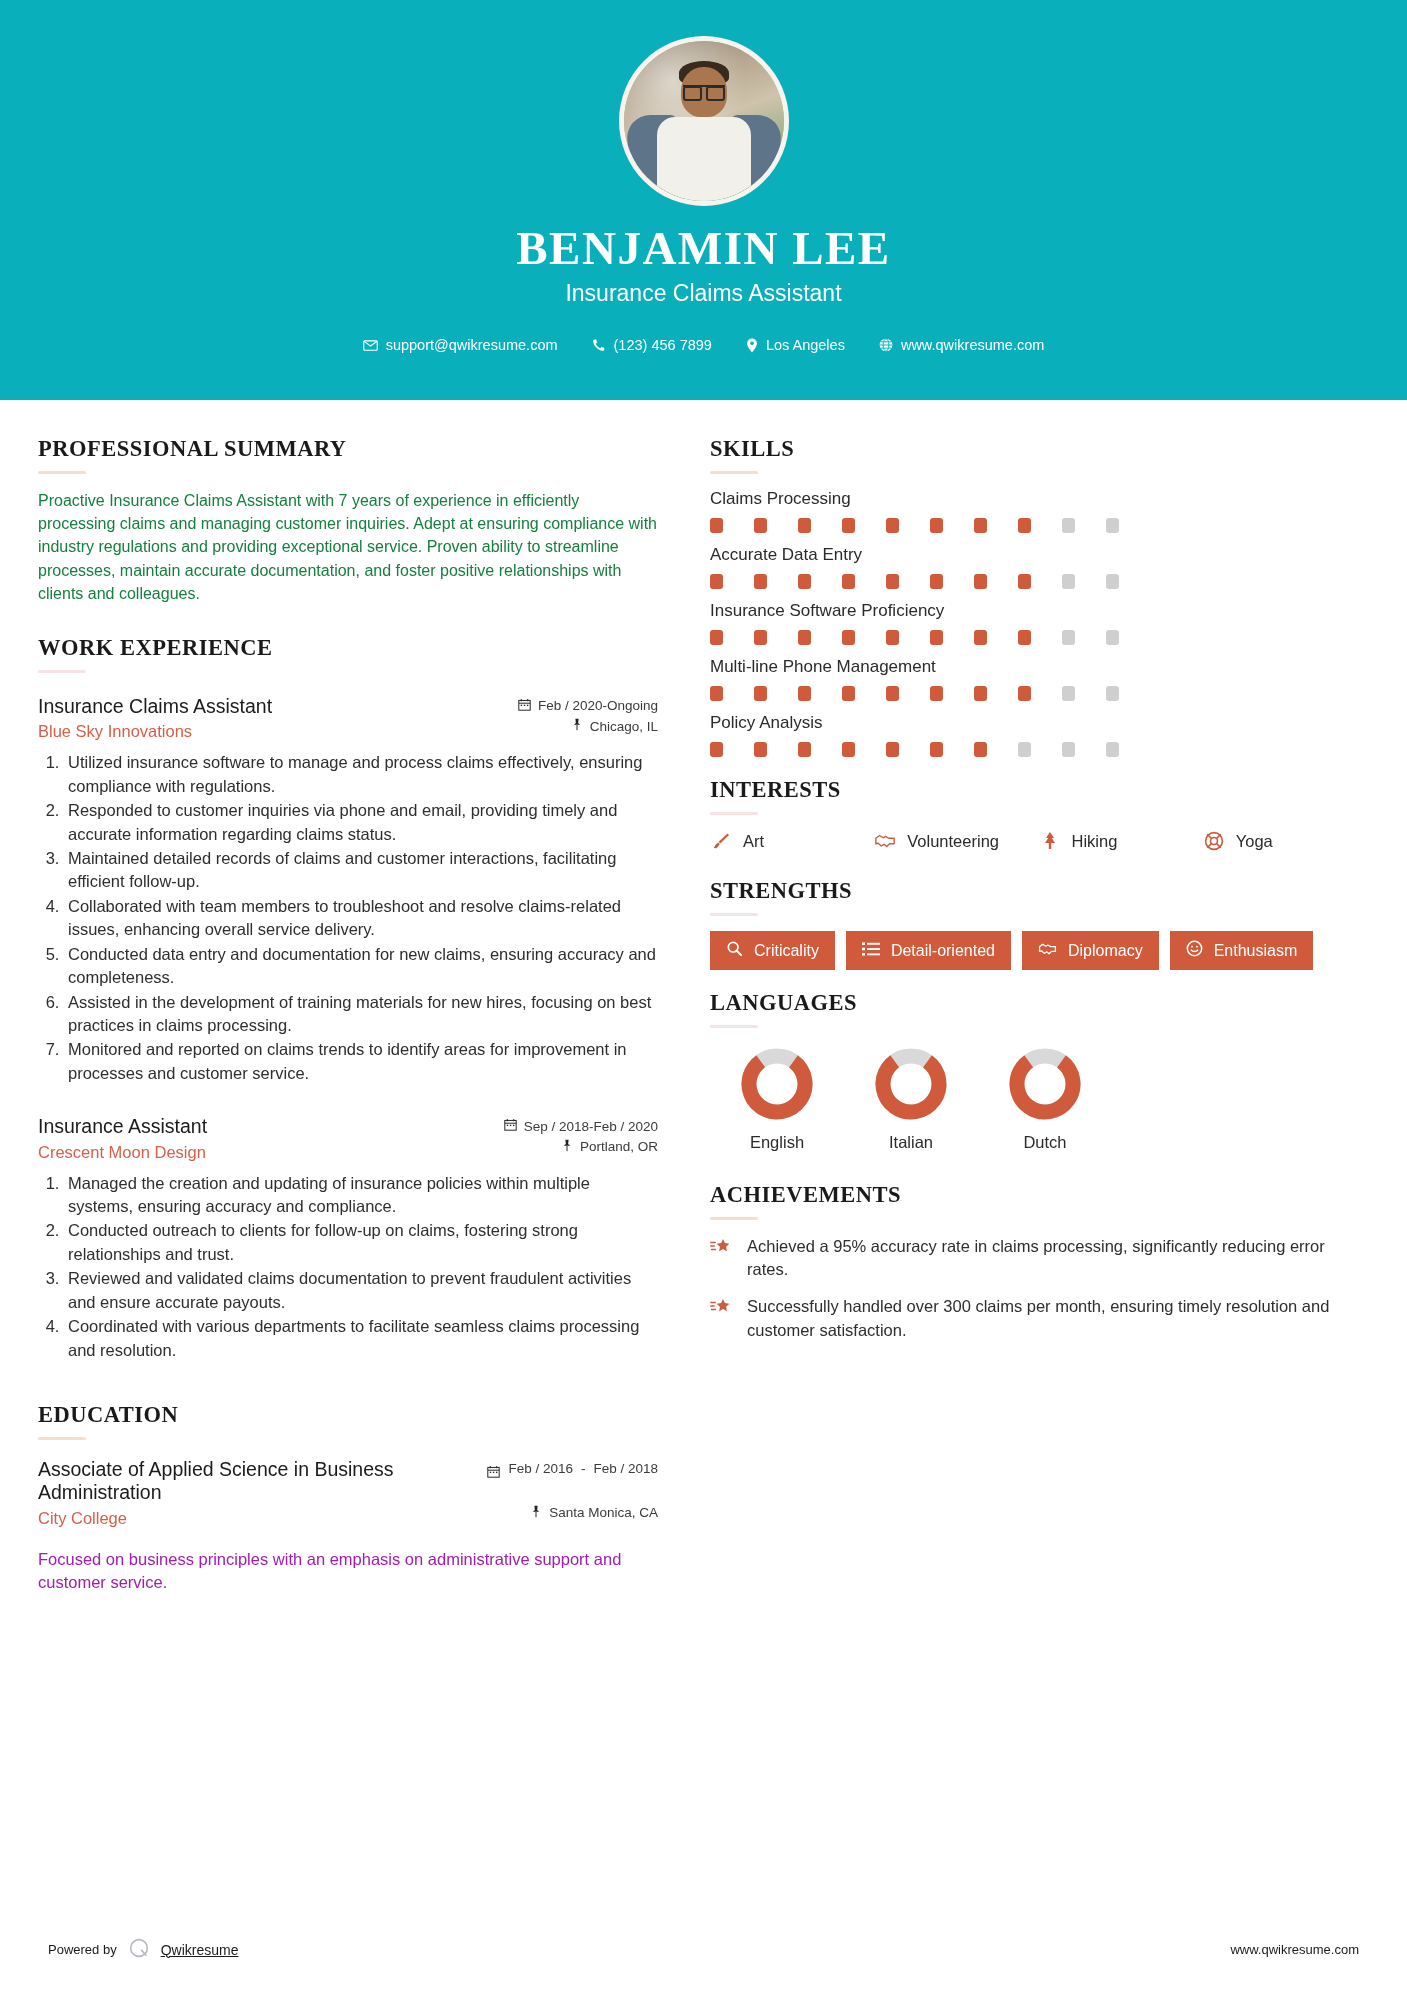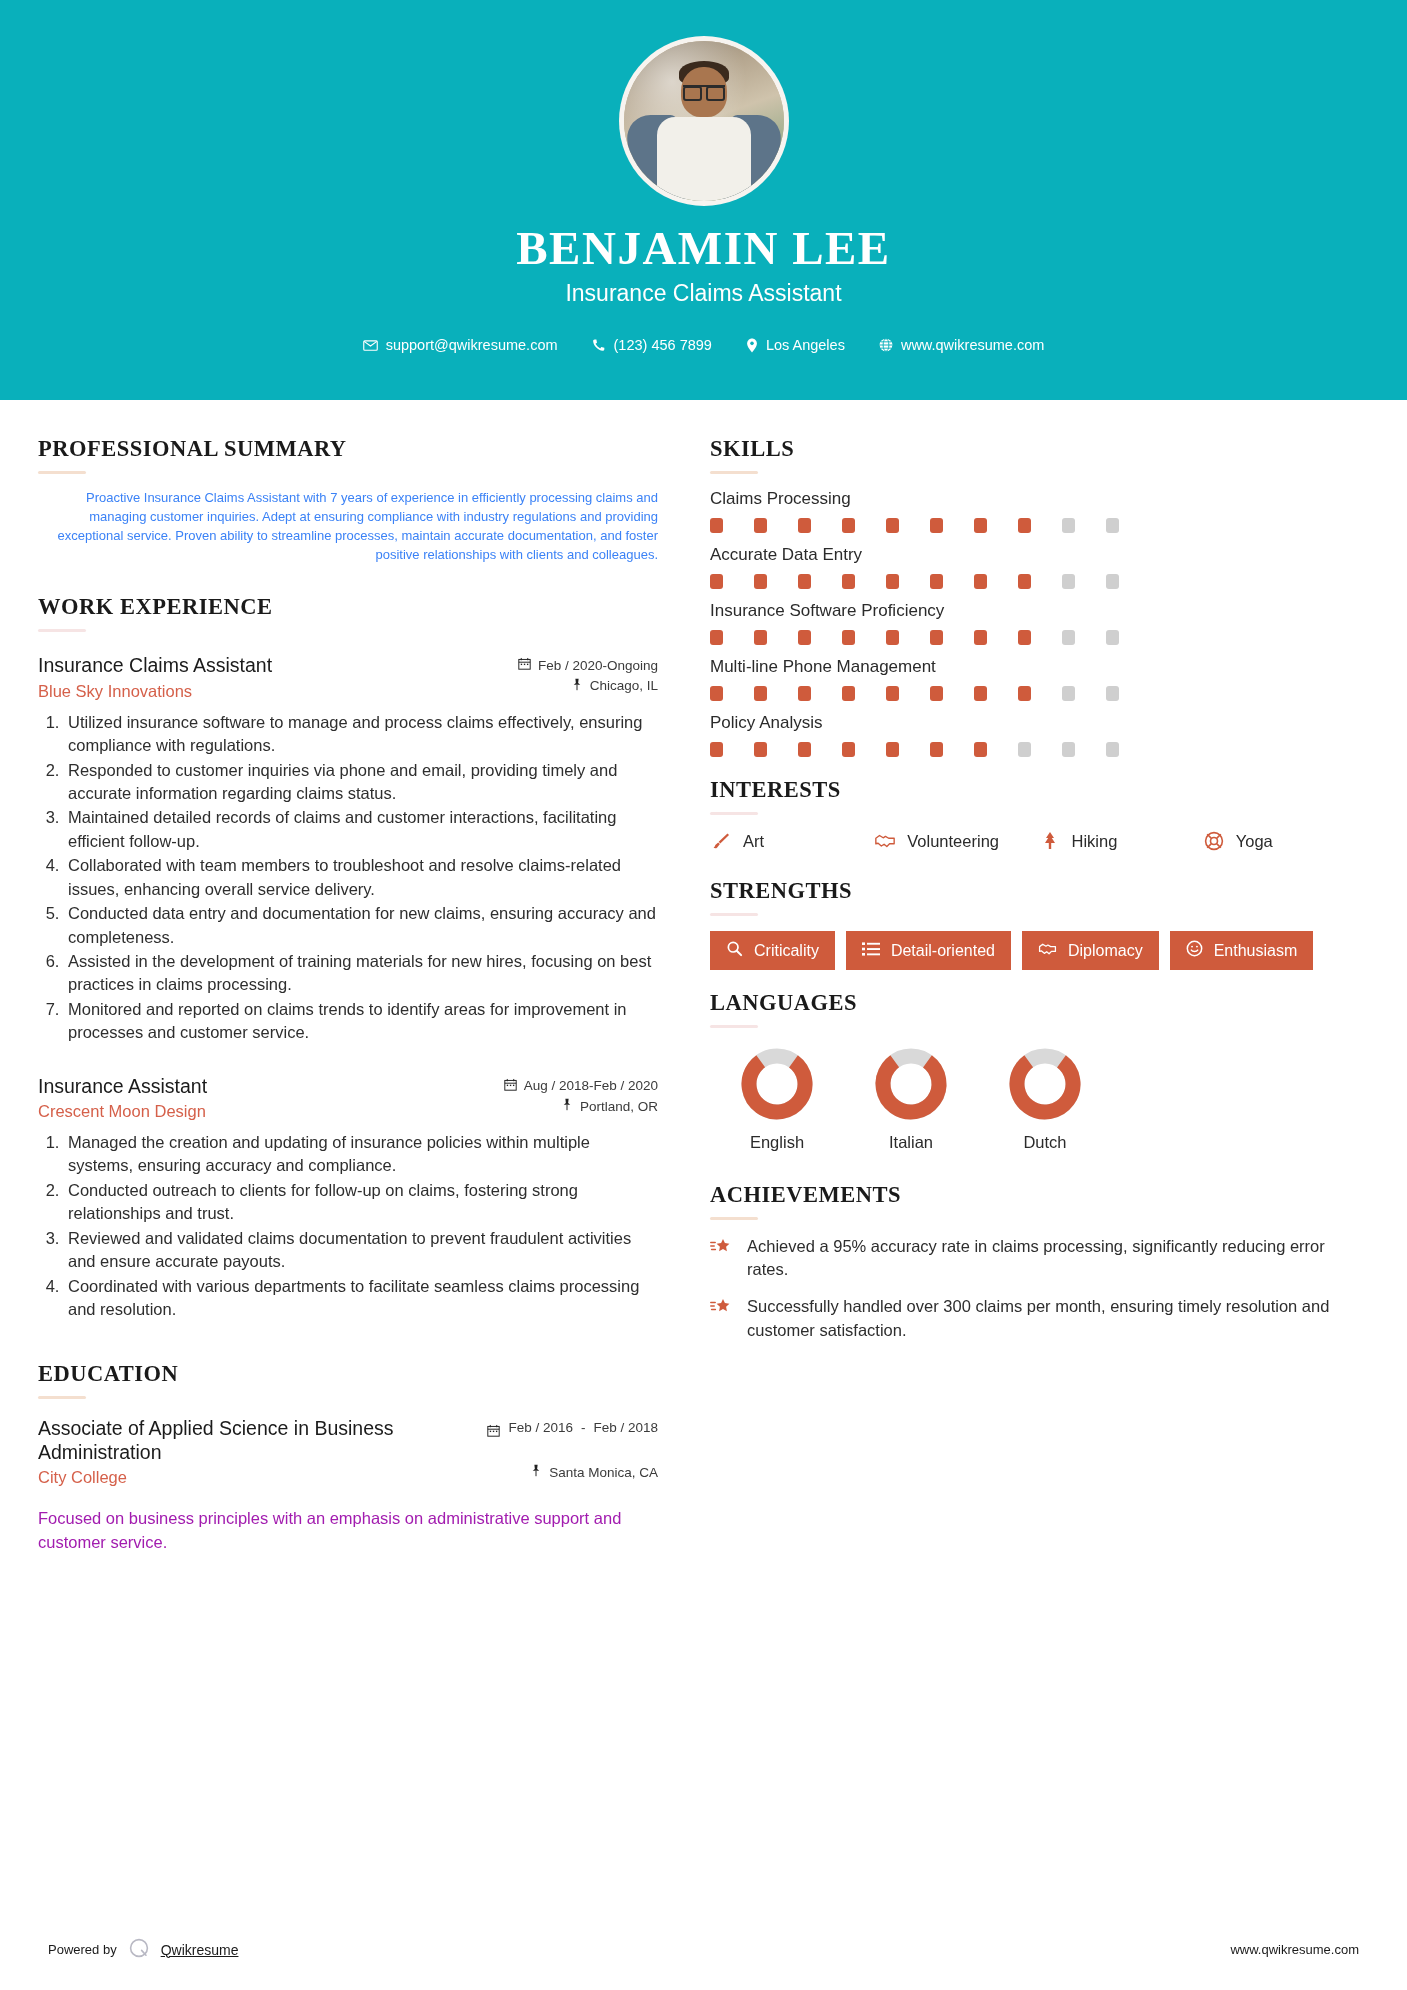--- a/index.html
+++ b/index.html
@@ -122,24 +122,23 @@
   .sec-rule {
     width: 48px; height: 3px;
     background: #f4dfcf;
     margin-top: 9px;
     margin-bottom: 15px;
     border-radius: 2px;
   }
   .sec-rule.pink { background: #f6e4e4; }
 
   .summary-text {
-    font-size: 13px;
+    font-size: 16px;
     line-height: 1.45;
-    color: #3b82f6;
-    text-align: right;
+    color: #15803d;
   }
 
   
   .entry { margin-top: 22px; }
   .entry-head {
     display: flex; justify-content: space-between; align-items: flex-start;
   }
   .entry-role {
     font-size: 19.5px;
     color: #1b1b1b;
@@ -373,21 +372,21 @@
                 <span>
                   <svg width="13" height="13" viewBox="0 0 16 16">
                       <rect x="1" y="3" width="14" height="12" fill="none" stroke="#222" stroke-width="1.2"></rect>
                       <path d="M1 6.4 H15" stroke="#222" stroke-width="1.2"></path>
                       <path d="M4 1.2 V4 M12 1.2 V4" stroke="#222" stroke-width="1.2"></path>
                       <rect x="3.4" y="8.2" width="1.7" height="1.7" fill="#222"></rect>
                       <rect x="7.2" y="8.2" width="1.7" height="1.7" fill="#222"></rect>
                       <rect x="11" y="8.2" width="1.7" height="1.7" fill="#222"></rect>
                     </svg>
                 </span>
-                <span>Aug / 2018-Feb / 2020</span>
+                <span>Sep / 2018-Feb / 2020</span>
               </div>
             </div>
           </div>
           <div class="entry-sub">
             <div class="entry-company">Crescent Moon Design</div>
             <div class="meta-line">
               <span>
                 <svg width="12" height="13" viewBox="0 0 14 16">
                     <path d="M5 1 h4 l-0.6 5 l2.6 2.4 h-8 L5.6 6 Z" fill="#222"></path>
                     <path d="M7 8.6 V15" stroke="#222" stroke-width="1.2"></path>

